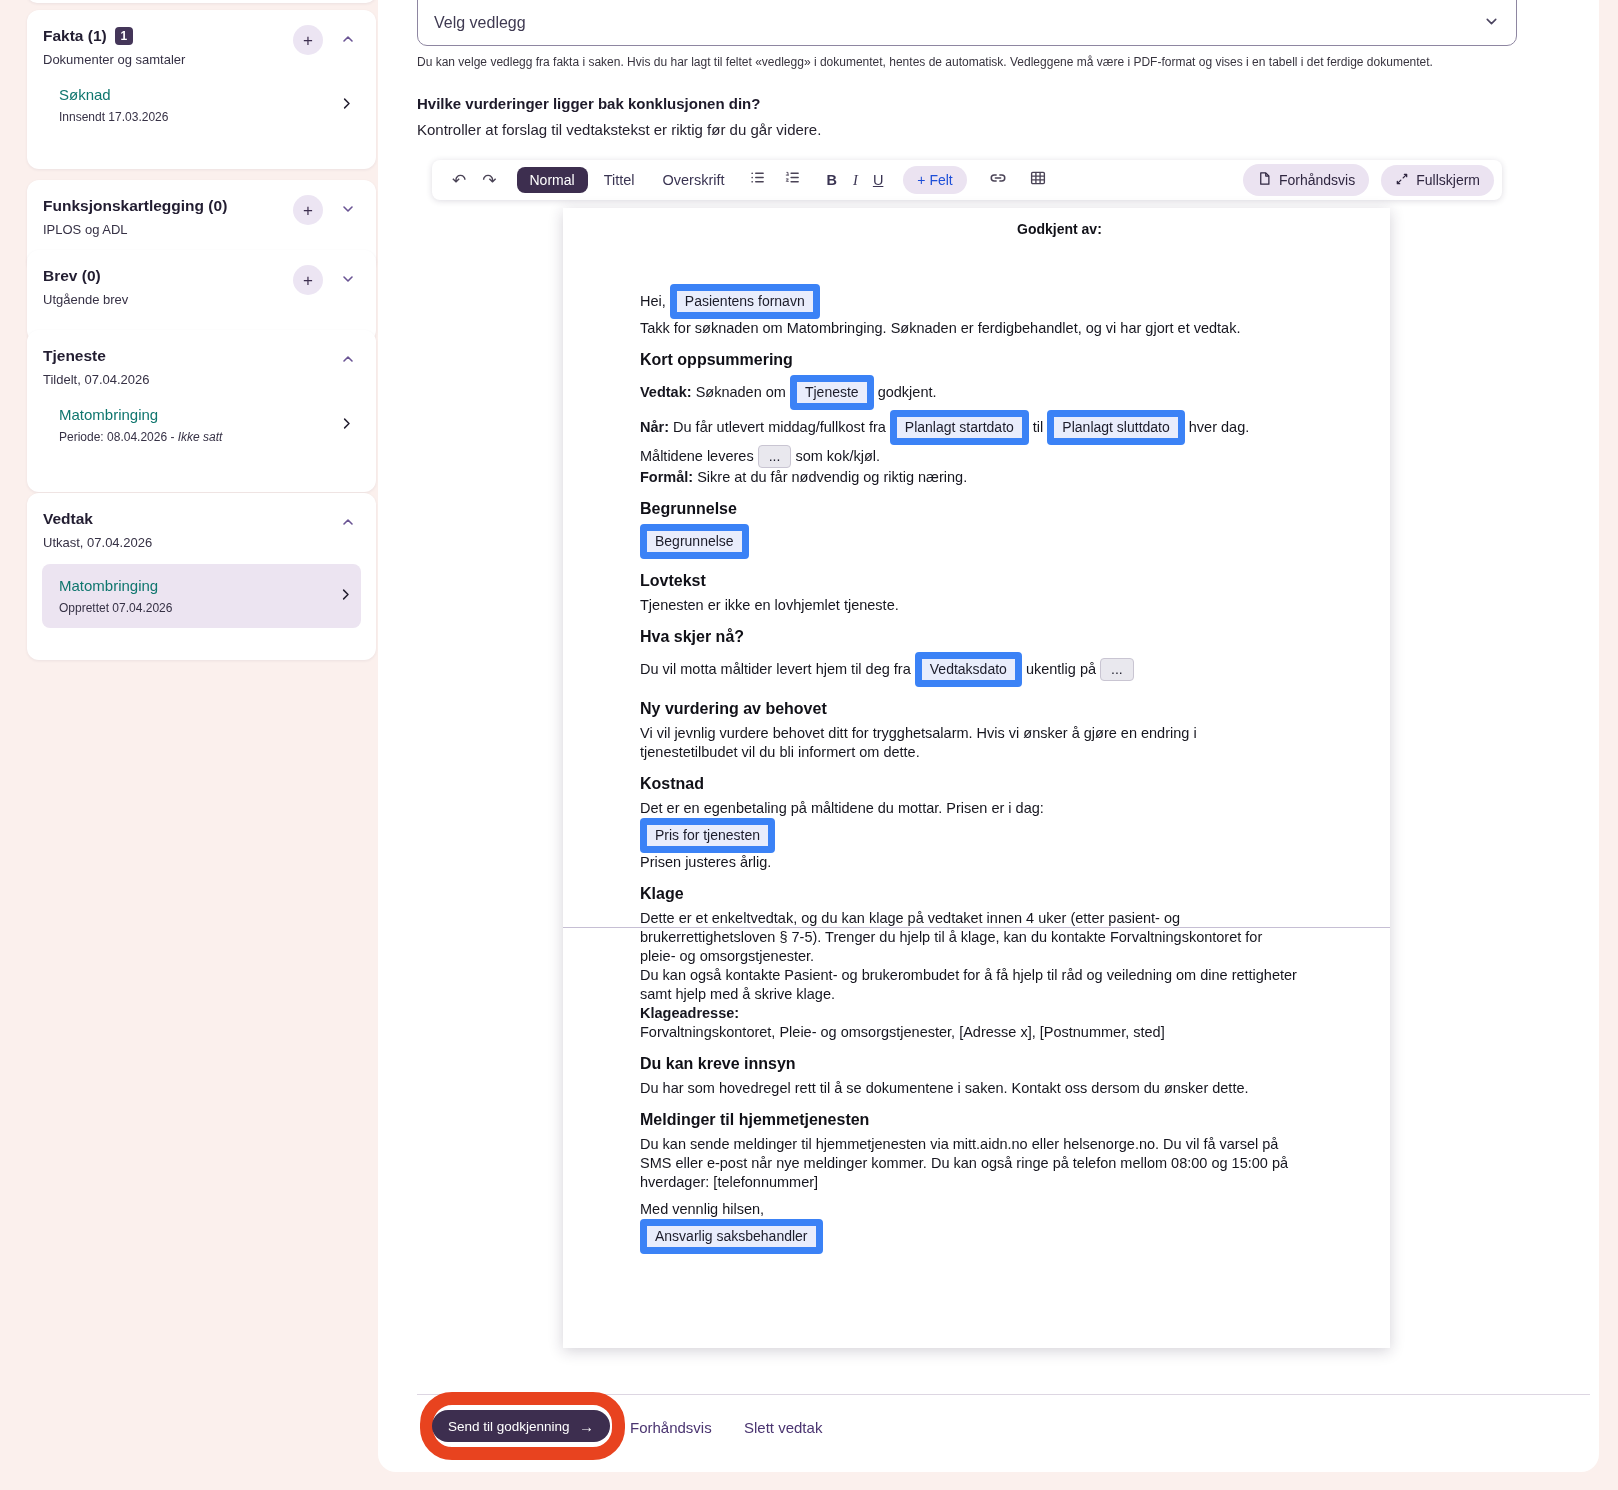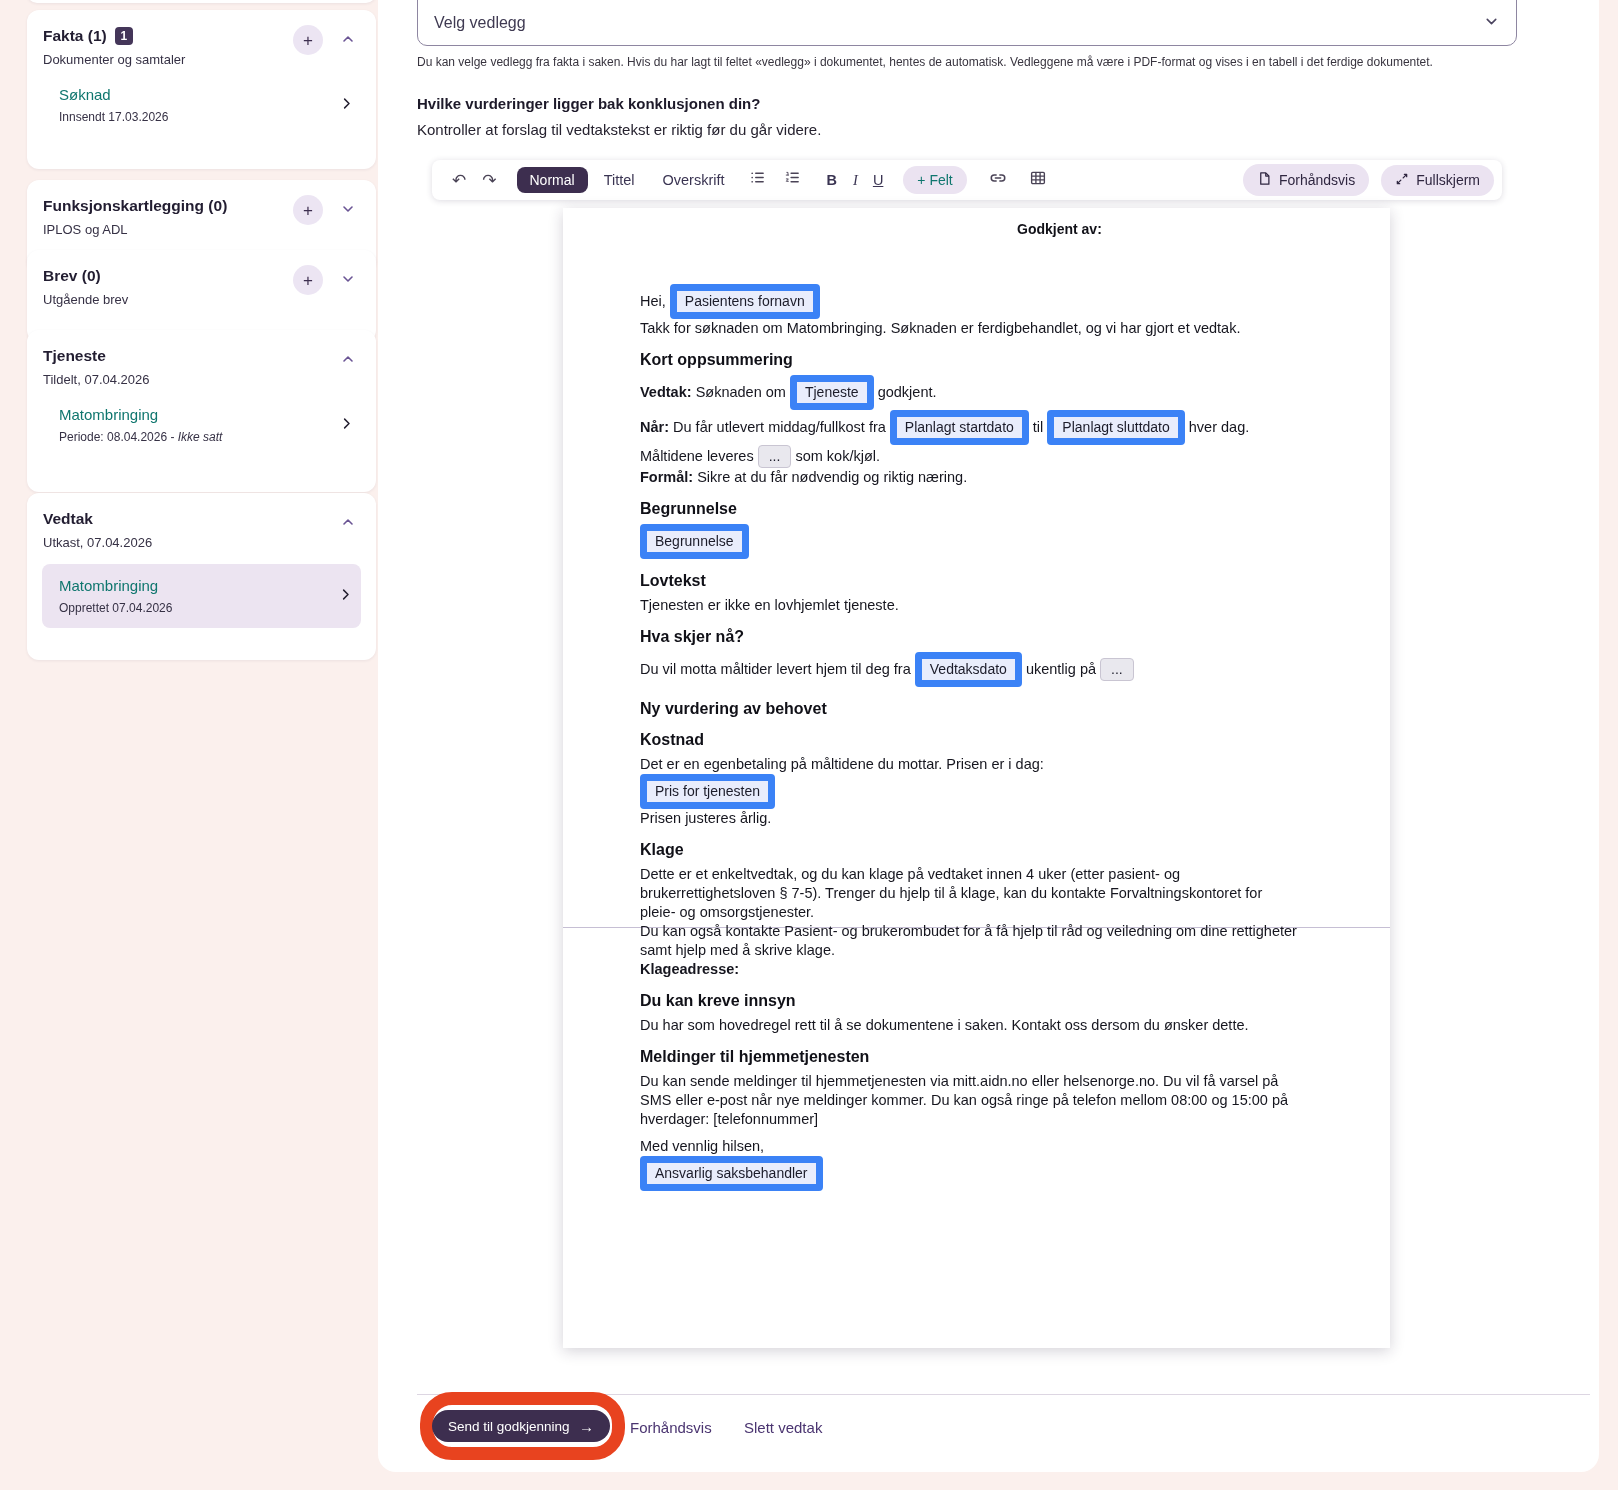--- a/index.html
+++ b/index.html
@@ -48,21 +48,21 @@
   
   .toolbar {
     position:absolute; left:54px; top:160px; width:1070px; height:40px;
     background:#fff; border-radius:8px; box-shadow:0 1px 6px rgba(45,32,66,0.16);
     display:flex; align-items:center; padding:0 8px 0 16px; color:#423b52;
   }
   .tb-icon { background:none; border:none; cursor:pointer; color:#4a4356; display:flex; align-items:center; padding:2px 4px; font-size:17px; font-family:"Liberation Sans",sans-serif; }
   .tb-glyph { font-size:17px; color:#4a4356; line-height:1; }
   .style-pill-active { margin-left:16px; background:#3d2e4f; color:#fff; border:none; border-radius:8px; padding:5px 13px; font-size:14px; cursor:pointer; font-family:"Liberation Sans",sans-serif; }
   .style-label { background:none; border:none; font-size:14.5px; color:#3a3452; cursor:pointer; font-family:"Liberation Sans",sans-serif; }
-  .felt-pill { margin-left:20px; background:#ebe3f1; color:#0f766e; border:none; border-radius:999px; padding:6px 14px; font-size:14px; cursor:pointer; font-family:"Liberation Sans",sans-serif; }
+  .felt-pill { margin-left:20px; background:#ebe3f1; color:#1d4ed8; border:none; border-radius:999px; padding:6px 14px; font-size:14px; cursor:pointer; font-family:"Liberation Sans",sans-serif; }
   .fmt-btn { background:none; border:none; cursor:pointer; font-size:14.5px; color:#3a3452; font-family:"Liberation Sans",sans-serif; }
   .right-pill { display:inline-flex; align-items:center; gap:7px; background:#ebe3f1; color:#2f2640; border:none; border-radius:999px; padding:7px 14px; font-size:14px; cursor:pointer; font-family:"Liberation Sans",sans-serif; }
 
   
   .page {
     position:absolute; left:185px; top:208px; width:827px; height:1140px; background:#fff;
     box-shadow:0 3px 14px rgba(40,30,60,0.20); overflow:hidden;
   }
   .approved { position:absolute; left:454px; top:13px; font-size:14px; font-weight:700; color:#111118; }
   .page-break { position:absolute; left:0; right:0; top:719px; border-top:1px solid #c6bfd4; }
@@ -329,32 +329,34 @@
 
         <h3>Hva skjer nå?</h3>
         <p>
           <span>Du vil motta måltider levert hjem til deg fra</span>
           <span class="chip">Vedtaksdato</span>
           <span>ukentlig på</span>
           <span class="chip-muted">...</span>
         </p>
 
         <h3>Ny vurdering av behovet</h3>
+        <p>Vi vil jevnlig vurdere behovet ditt for trygghetsalarm. Hvis vi ønsker å gjøre en endring i tjenestetilbudet vil du bli informert om dette.</p>
 
         <h3>Kostnad</h3>
         <p class="m0">Det er en egenbetaling på måltidene du mottar. Prisen er i dag:</p>
         <p class="m0">
           <span class="chip">Pris for tjenesten</span>
         </p>
         <p>Prisen justeres årlig.</p>
 
         <h3>Klage</h3>
         <p class="m0">Dette er et enkeltvedtak, og du kan klage på vedtaket innen 4 uker (etter pasient- og brukerrettighetsloven § 7-5). Trenger du hjelp til å klage, kan du kontakte Forvaltningskontoret for pleie- og omsorgstjenester.</p>
         <p class="m0">Du kan også kontakte Pasient- og brukerombudet for å få hjelp til råd og veiledning om dine rettigheter samt hjelp med å skrive klage.</p>
         <p class="m0"><b>Klageadresse:</b></p>
+        <p>Forvaltningskontoret, Pleie- og omsorgstjenester, [Adresse x], [Postnummer, sted]</p>
 
         <h3>Du kan kreve innsyn</h3>
         <p>Du har som hovedregel rett til å se dokumentene i saken. Kontakt oss dersom du ønsker dette.</p>
 
         <h3>Meldinger til hjemmetjenesten</h3>
         <p>Du kan sende meldinger til hjemmetjenesten via mitt.aidn.no eller helsenorge.no. Du vil få varsel på SMS eller e-post når nye meldinger kommer. Du kan også ringe på telefon mellom 08:00 og 15:00 på hverdager: [telefonnummer]</p>
 
         <p class="m0 closing">Med vennlig hilsen,</p>
         <p class="m0">
           <span class="chip">Ansvarlig saksbehandler</span>

